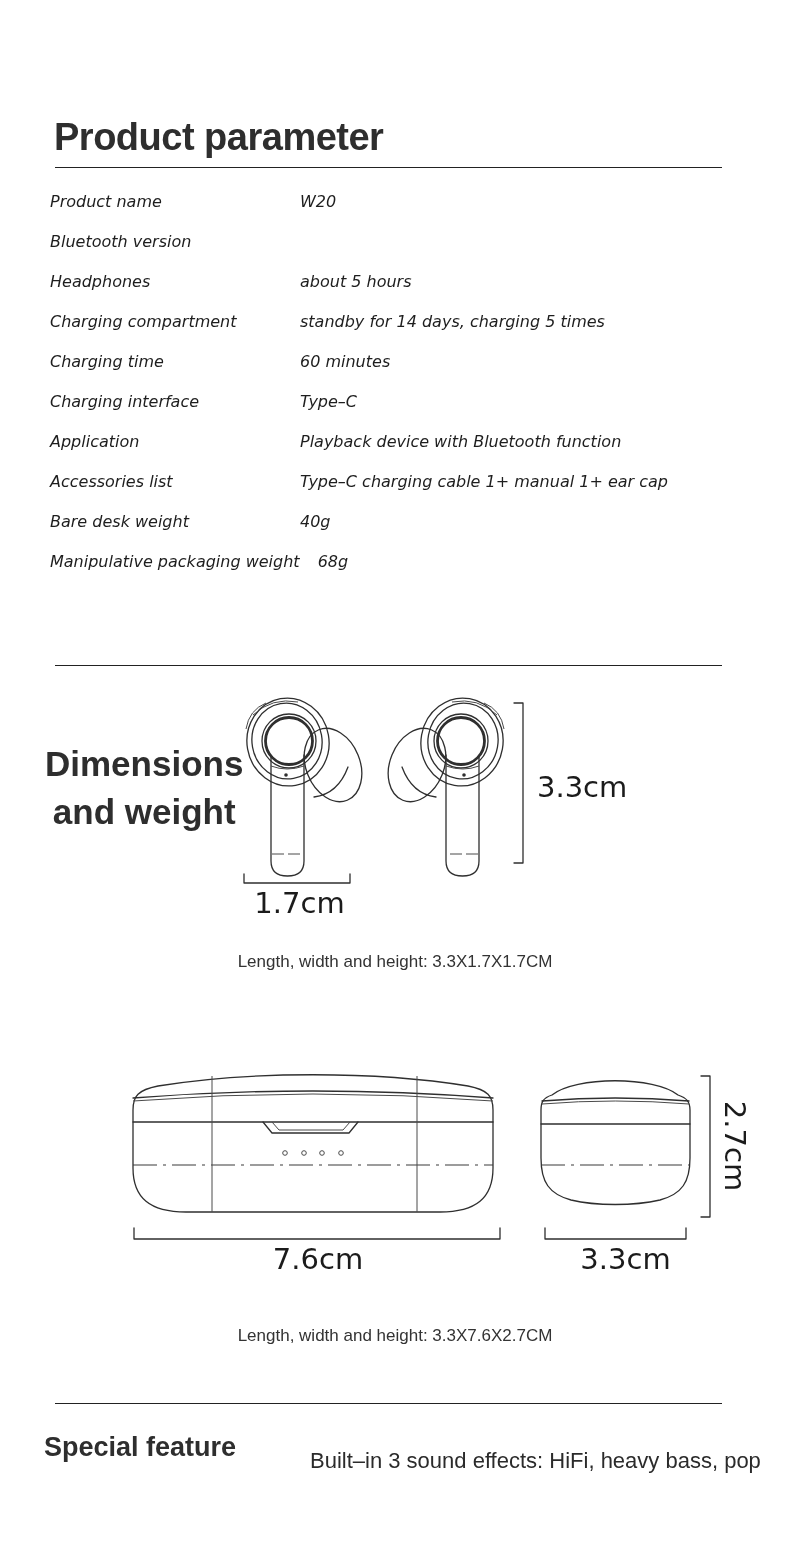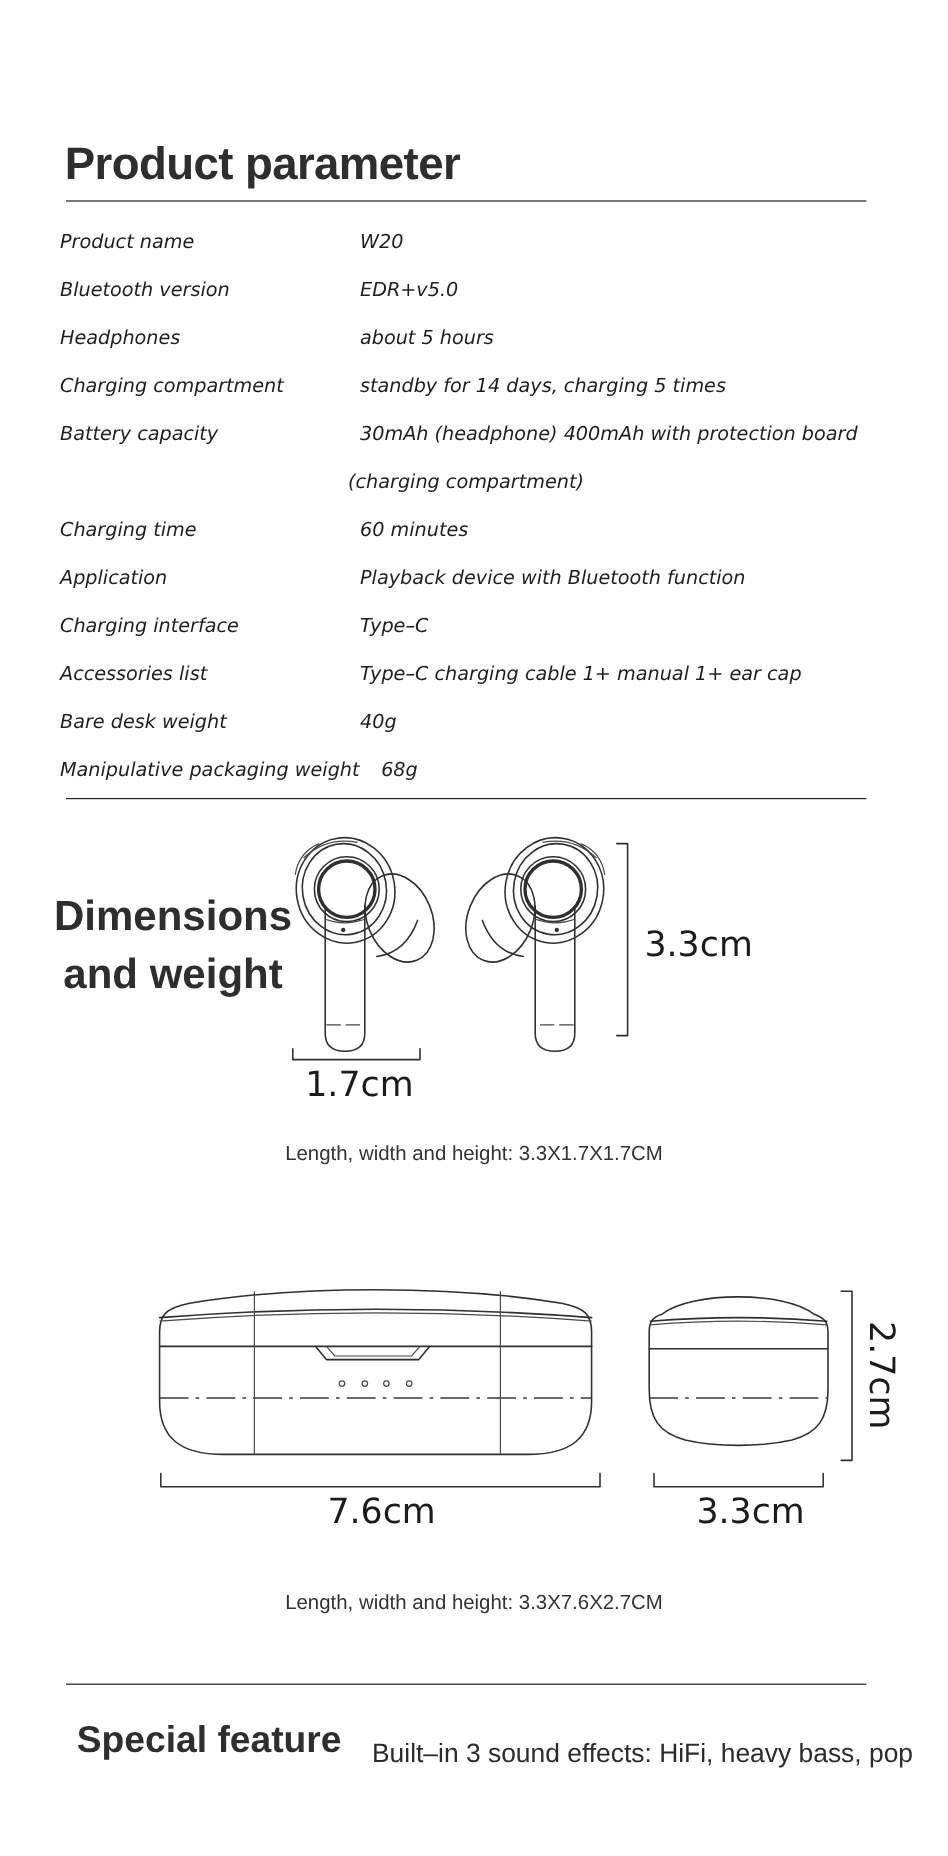--- a/index.html
+++ b/index.html
@@ -11,21 +11,21 @@
   .title{left:54px;top:116px;font-size:38px;letter-spacing:-0.5px;}
   .spec-table{position:absolute;left:50px;top:182px;width:700px;
               font-family:"DejaVu Sans",sans-serif;font-size:16px;color:#1e1e1e;font-style:italic;}
   .spec-row{display:flex;align-items:flex-start;}
   .spec-label{flex:0 0 auto;min-width:250px;padding-right:18px;box-sizing:border-box;line-height:40px;white-space:nowrap;}
   .spec-value{flex:1;line-height:40px;}
   .dims-heading{left:45px;top:740px;font-size:35px;line-height:48px;text-align:center;}
   .dim-label{position:absolute;font-family:"DejaVu Sans",sans-serif;font-size:29px;color:#1b1b1b;white-space:nowrap;}
   .centered{text-align:center;}
   .caption{position:absolute;left:0;width:790px;text-align:center;font-size:17px;color:#333;}
-  .special-heading{left:64px;top:1432px;font-size:31px;}
+  .special-heading{left:44px;top:1432px;font-size:27px;}
   .special-text{left:310px;top:1448px;font-size:22px;color:#2b2b2b;white-space:nowrap;}
   .rot90{transform:rotate(90deg);}
   svg{position:absolute;overflow:visible;}
   svg *{vector-effect:non-scaling-stroke;}
   .ln{fill:none;stroke:#2f2f2f;stroke-width:1.3;stroke-linecap:round;stroke-linejoin:round;}
   .ln-thick{fill:none;stroke:#2f2f2f;stroke-width:2.8;}
   .ln-thin{fill:none;stroke:#4a4a4a;stroke-width:1;}
   .dashdot{fill:none;stroke:#3a3a3a;stroke-width:1.1;stroke-dasharray:24 6 3 6;}
   .dot{fill:#2f2f2f;stroke:none;}
 </style>
@@ -39,59 +39,49 @@
 
   <div class="spec-table" id="spec-table">
       <div class="spec-row">
         <div class="spec-label">Product name</div>
         <div class="spec-value">
           <div>W20</div>
         </div>
       </div>
       <div class="spec-row">
         <div class="spec-label">Bluetooth version</div>
-        <div class="spec-value">
-          <div>EDR+v5.0</div>
-        </div>
       </div>
       <div class="spec-row">
         <div class="spec-label">Headphones</div>
         <div class="spec-value">
           <div>about 5 hours</div>
         </div>
       </div>
       <div class="spec-row">
         <div class="spec-label">Charging compartment</div>
         <div class="spec-value">
           <div>standby for 14 days, charging 5 times</div>
         </div>
       </div>
       <div class="spec-row">
-        <div class="spec-label">Battery capacity</div>
-        <div class="spec-value">
-          <div>30mAh (headphone) 400mAh with protection board</div>
-          <div style="margin-left: -10px;">(charging compartment)</div>
-        </div>
-      </div>
-      <div class="spec-row">
         <div class="spec-label">Charging time</div>
         <div class="spec-value">
           <div>60 minutes</div>
         </div>
       </div>
       <div class="spec-row">
+        <div class="spec-label">Charging interface</div>
+        <div class="spec-value">
+          <div>Type–C</div>
+        </div>
+      </div>
+      <div class="spec-row">
         <div class="spec-label">Application</div>
         <div class="spec-value">
           <div>Playback device with Bluetooth function</div>
-        </div>
-      </div>
-      <div class="spec-row">
-        <div class="spec-label">Charging interface</div>
-        <div class="spec-value">
-          <div>Type–C</div>
         </div>
       </div>
       <div class="spec-row">
         <div class="spec-label">Accessories list</div>
         <div class="spec-value">
           <div>Type–C charging cable 1+ manual 1+ ear cap</div>
         </div>
       </div>
       <div class="spec-row">
         <div class="spec-label">Bare desk weight</div>

